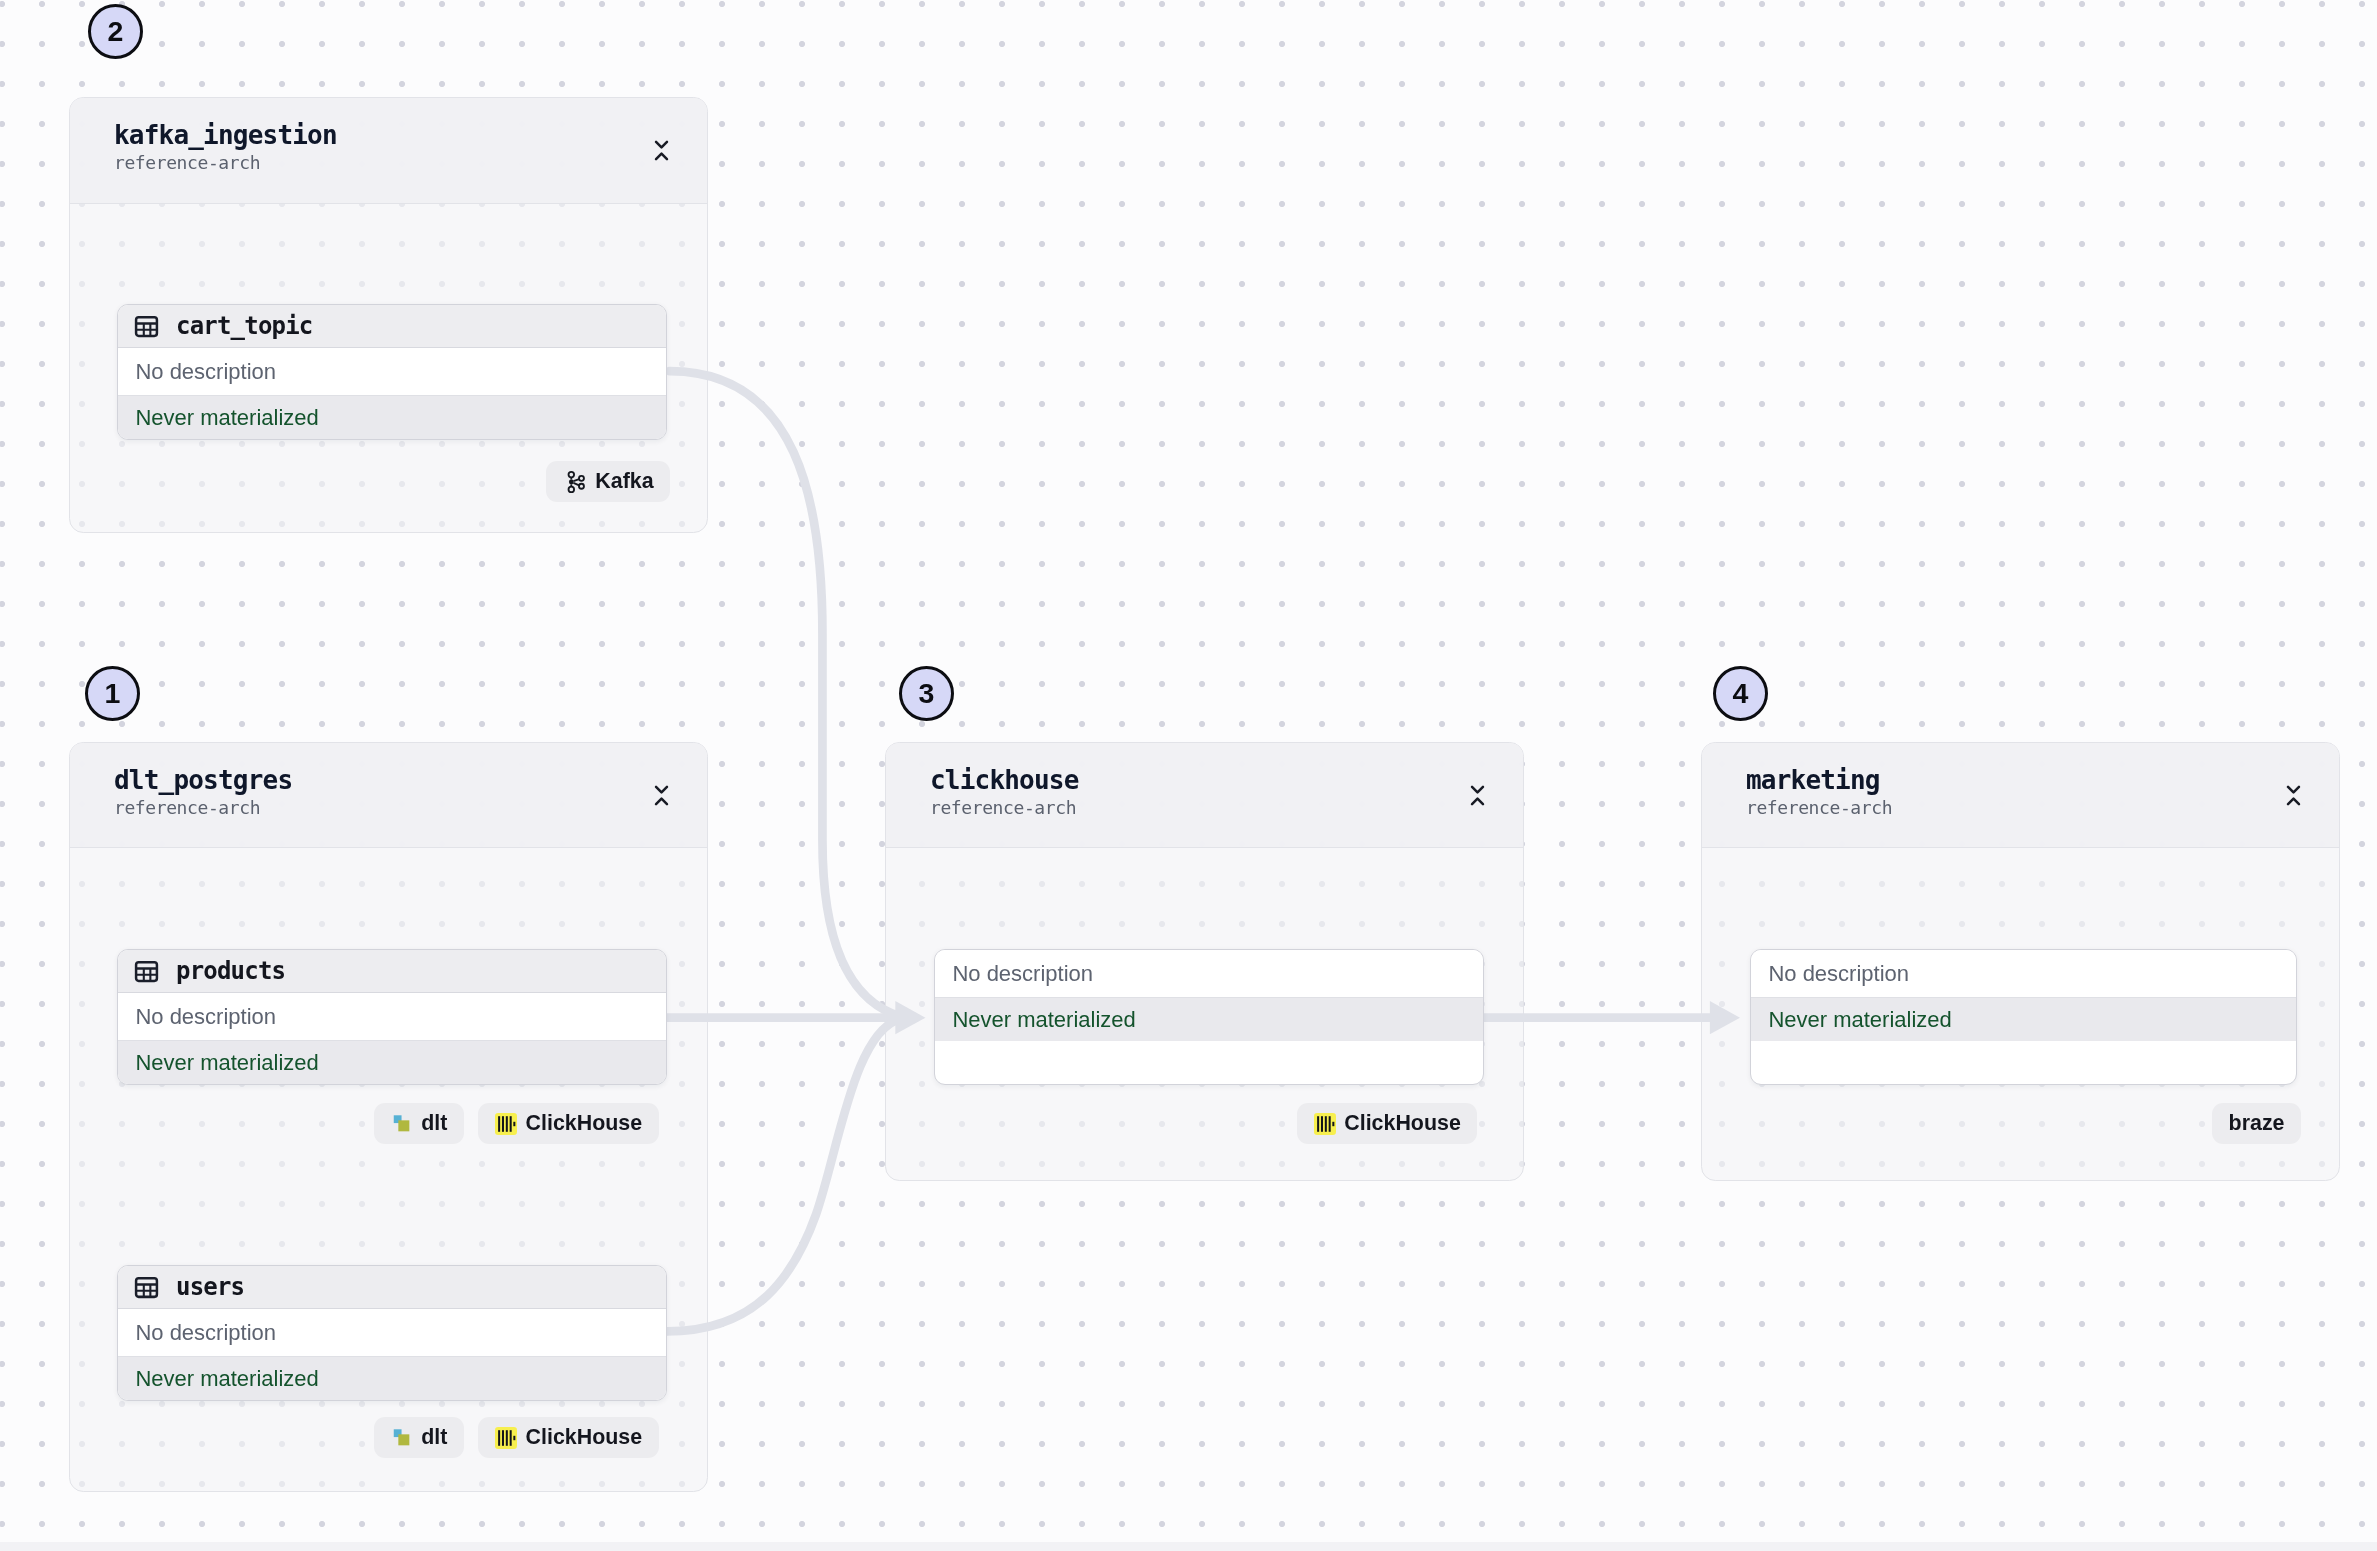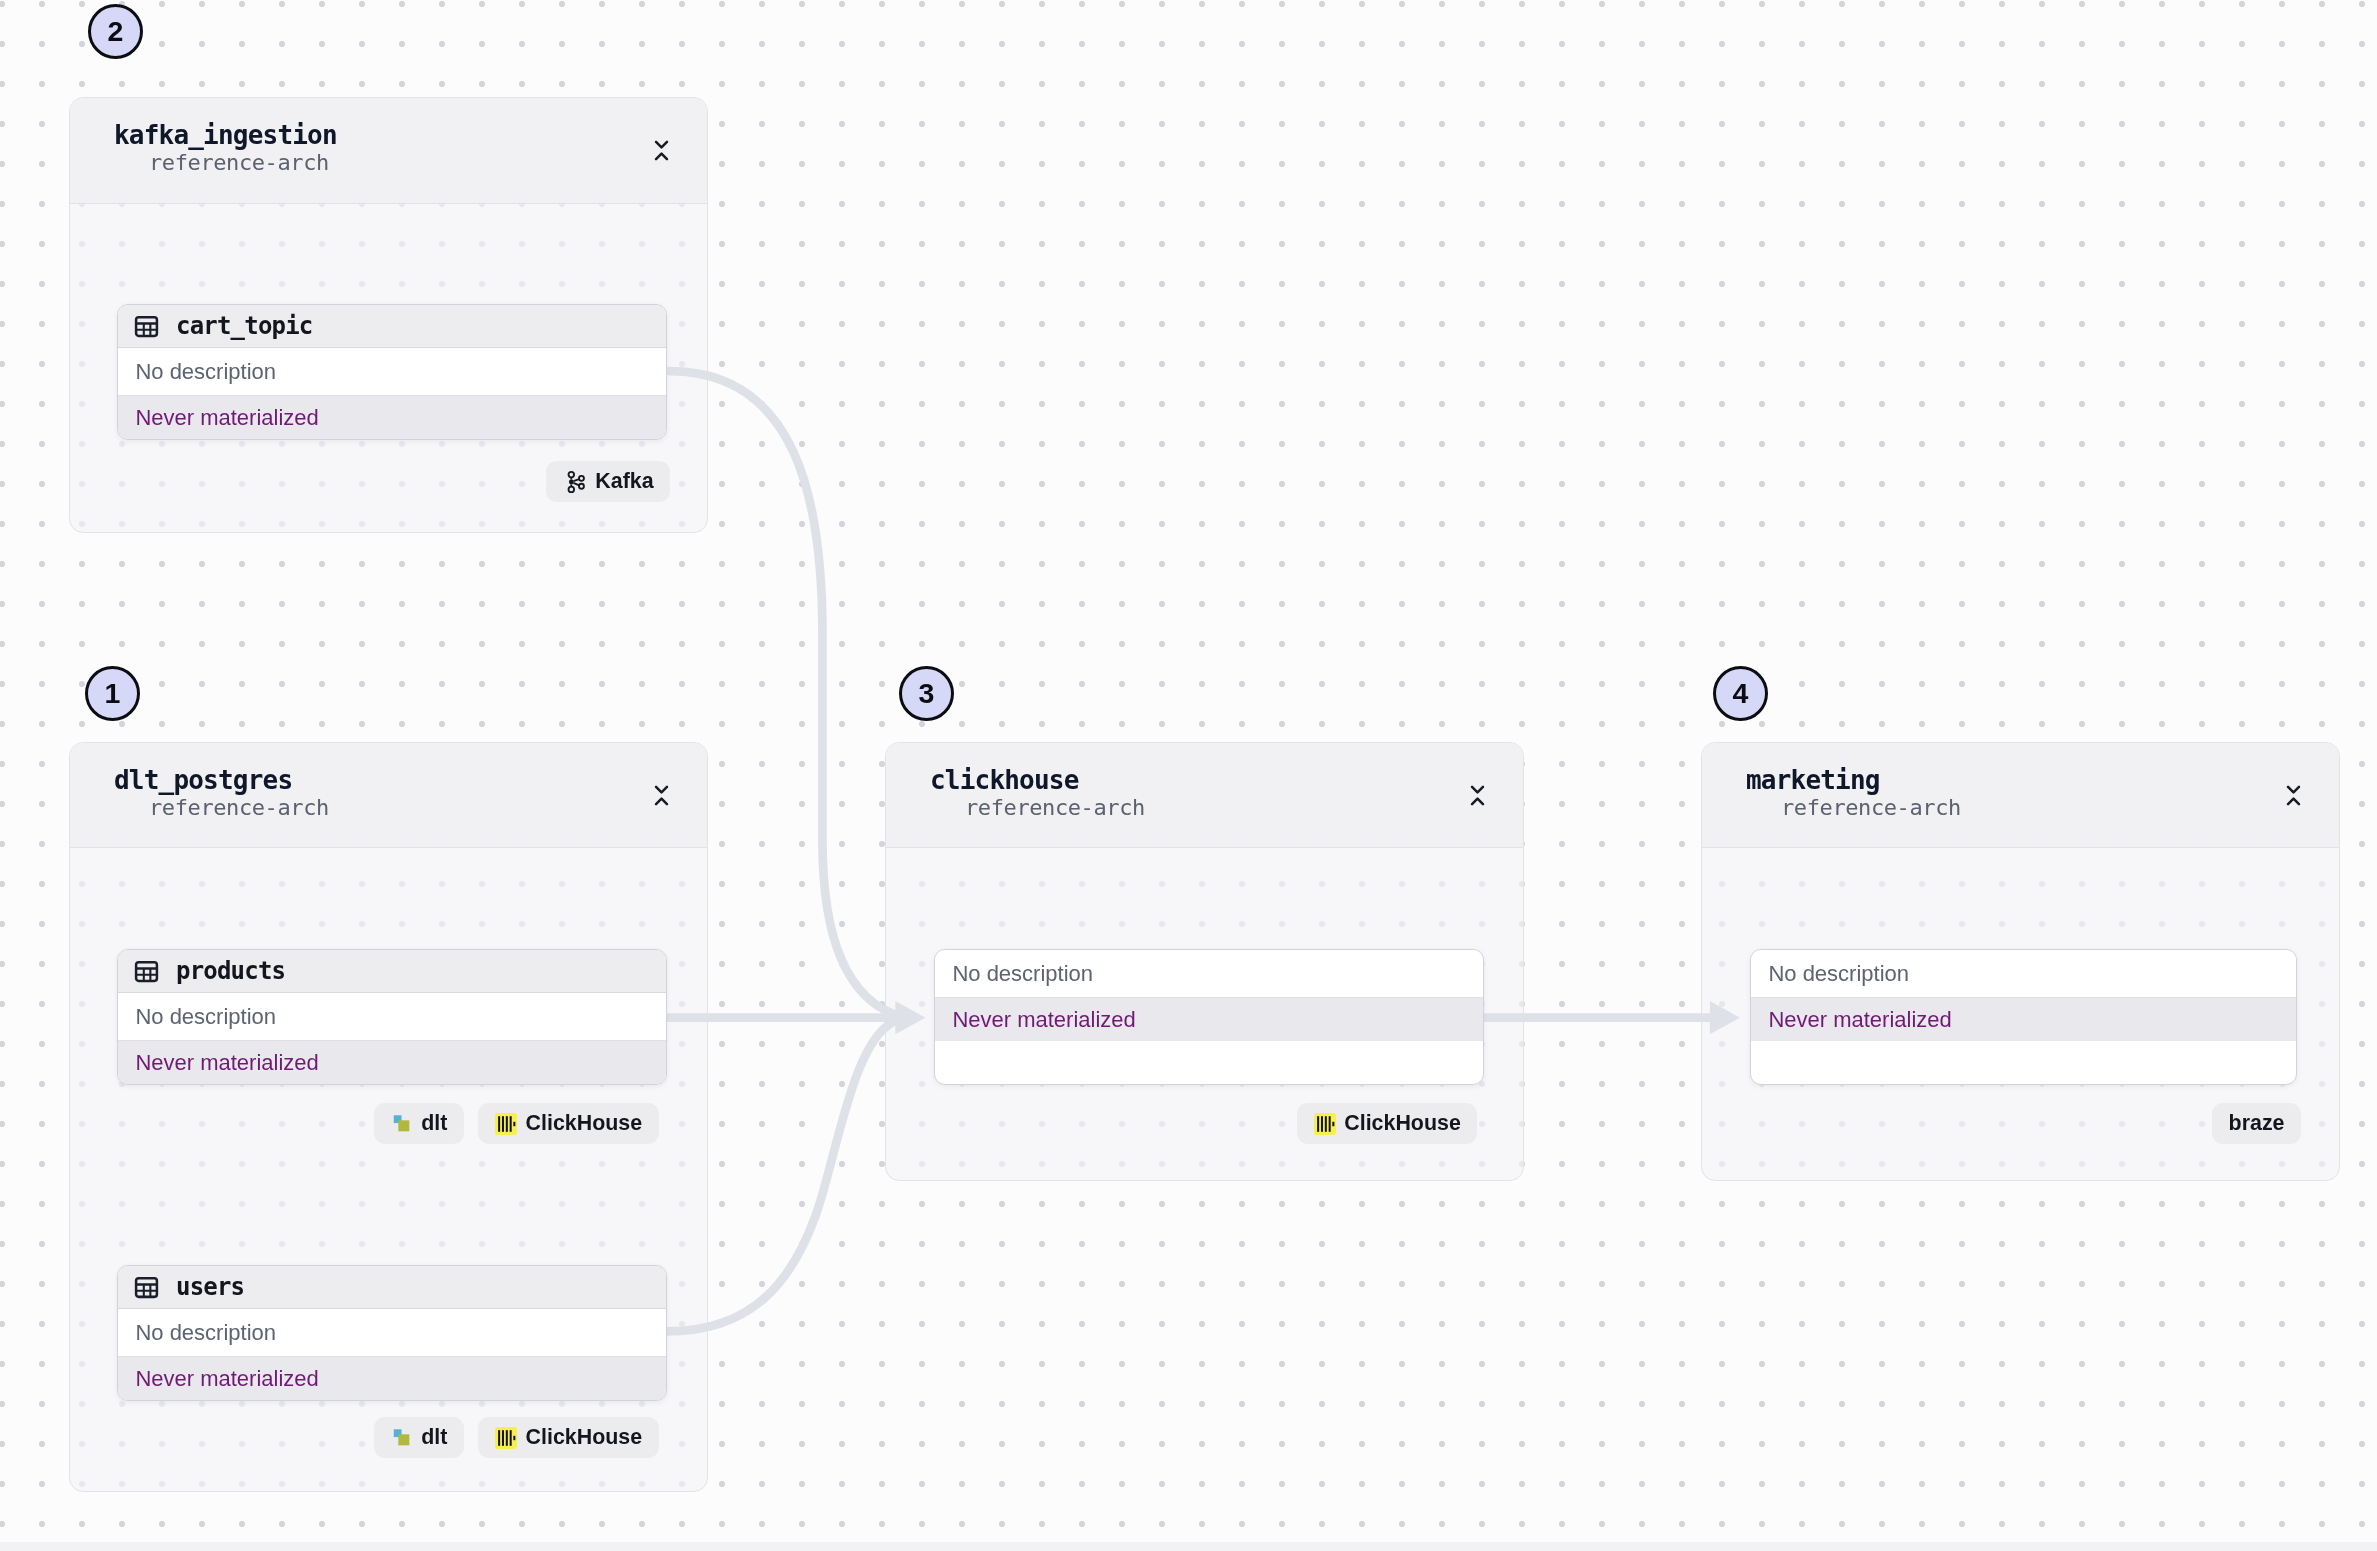--- a/index.html
+++ b/index.html
@@ -34,21 +34,21 @@
     box-sizing:border-box;
     padding:20.6px 0 0 44px;
   }
   .group-title{
     font-family:"DejaVu Sans Mono", monospace;
     font-weight:bold;font-size:26px;line-height:32px;
     color:#0f172a;letter-spacing:-0.8px;
   }
   .group-subtitle{
     font-family:"DejaVu Sans Mono", monospace;
-    font-size:22px;line-height:24px;color:#5b616e;letter-spacing:-0.4px;margin-left:35px;
+    font-size:18px;line-height:24px;color:#5b616e;letter-spacing:-0.4px;
   }
   .collapse-btn{
     position:absolute;top:50%;transform:translateY(-50%);right:32px;
     width:27px;height:32px;display:flex;align-items:center;justify-content:center;
     cursor:pointer;background:none;border:none;padding:0;
   }
   
   .asset-box{
     position:absolute;width:550px;height:136px;
     background:#ffffff;
@@ -67,21 +67,21 @@
     font-family:"DejaVu Sans Mono", monospace;
     font-weight:bold;font-size:24px;color:#14161e;letter-spacing:-0.8px;
     white-space:nowrap;
   }
   .asset-desc-row{
     height:47px;display:flex;align-items:center;padding:0 17.4px;
     font-size:22px;color:#5d6370;background:#ffffff;box-sizing:border-box;
   }
   .asset-status-row{
     height:44px;display:flex;align-items:center;padding:0 17.4px;
-    font-size:22px;color:#701a75;background:#e9e9ed;
+    font-size:22px;color:#14532d;background:#e9e9ed;
     border-top:0.8px solid #dfe0e5;box-sizing:border-box;
   }
   
   .badge-row{
     position:absolute;display:flex;gap:14.3px;align-items:center;
   }
   .kind-badge{
     height:41px;background:#ececef;border-radius:11px;
     display:flex;align-items:center;gap:8.7px;
     padding:0 16.6px;box-sizing:border-box;

